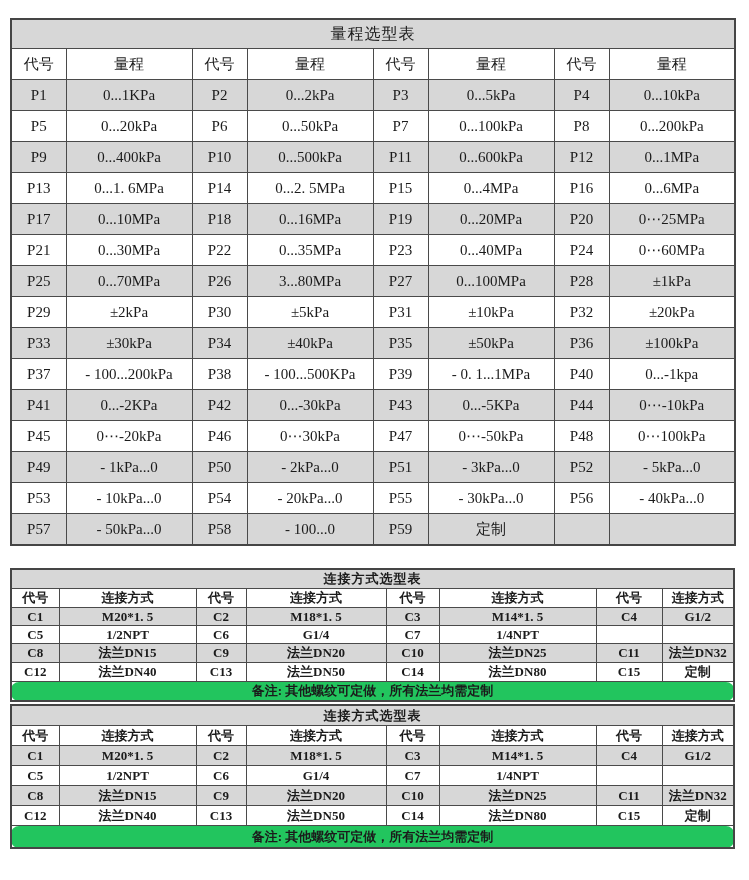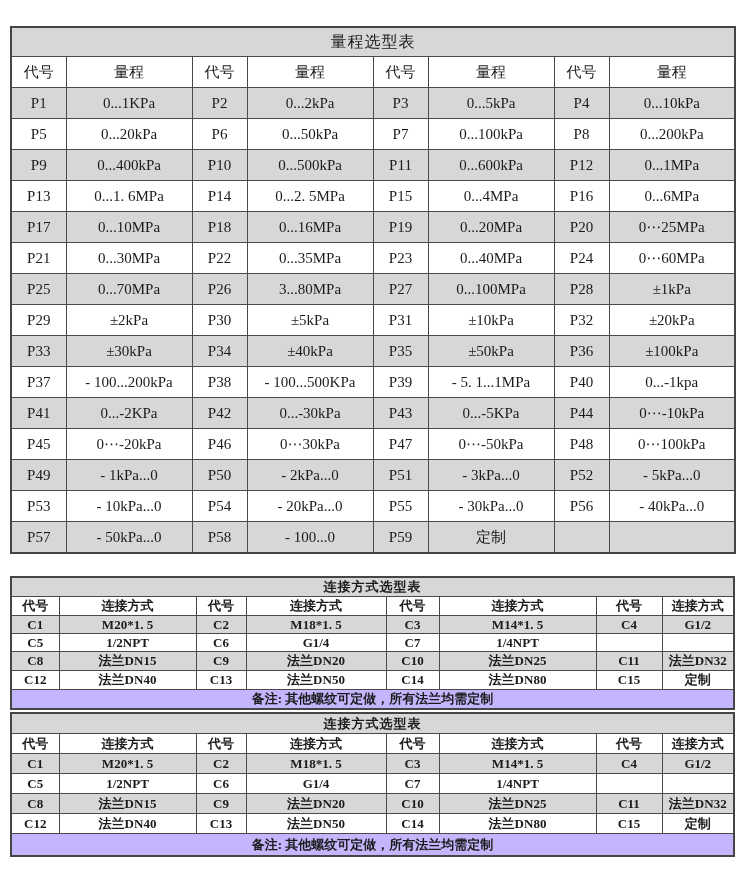--- a/index.html
+++ b/index.html
@@ -12,32 +12,32 @@
   table{
     border-collapse:collapse;table-layout:fixed;
     margin-left:10px;border:2px solid #454545;
     background:#ffffff;
   }
   td{
     border:1px solid #4a4a4a;text-align:center;vertical-align:middle;
     padding:0;overflow:hidden;white-space:nowrap;
   }
   
-  .t-range{width:723px;margin-top:26px;}
+  .t-range{width:723px;margin-top:18px;}
   .t-range td{height:30px;font-size:15px;}
   .t-range tr.title-row td{height:28px;font-size:16px;background:#d7d7d7;letter-spacing:1px;}
   .t-range tr.header-row td{height:30px;background:#ffffff;}
   .t-range tbody tr:nth-child(odd) td{background:#d7d7d7;}
   
   .t-conn{width:723px;font-weight:bold;}
   .t-conn td{height:17px;font-size:13px;}
   .t-conn tr.title-row td{background:#d7d7d7;letter-spacing:1px;}
   .t-conn tr.header-row td{background:#ffffff;}
   .t-conn tbody tr:nth-child(odd) td{background:#d7d7d7;}
-  .t-conn tr.note-row td{background:#c4b5fd;}
+  .t-conn tr.note-row td{background:#22c55e;border-radius:8px;}
   .t-conn-1{margin-top:22px;}
   .t-conn-2{margin-top:2px;}
   .t-conn-2 td{height:19px;font-size:13px;}
   .t-conn-2 tr.note-row td{height:21px;}
   
   col.rc1{width:55px;} col.rc2{width:126px;}
   col.cc1{width:48px;} col.cc2{width:137px;}
   col.cc3{width:50px;} col.cc4{width:140px;}
   col.cc5{width:53px;} col.cc6{width:157px;}
   col.cc7{width:66px;} col.cc8{width:72px;}
@@ -163,21 +163,21 @@
           <td>±50kPa</td>
           <td>P36</td>
           <td>±100kPa</td>
         </tr>
         <tr>
           <td>P37</td>
           <td>- 100...200kPa</td>
           <td>P38</td>
           <td>- 100...500KPa</td>
           <td>P39</td>
-          <td>- 5. 1...1MPa</td>
+          <td>- 0. 1...1MPa</td>
           <td>P40</td>
           <td>0...-1kpa</td>
         </tr>
         <tr>
           <td>P41</td>
           <td>0...-2KPa</td>
           <td>P42</td>
           <td>0...-30kPa</td>
           <td>P43</td>
           <td>0...-5KPa</td>

